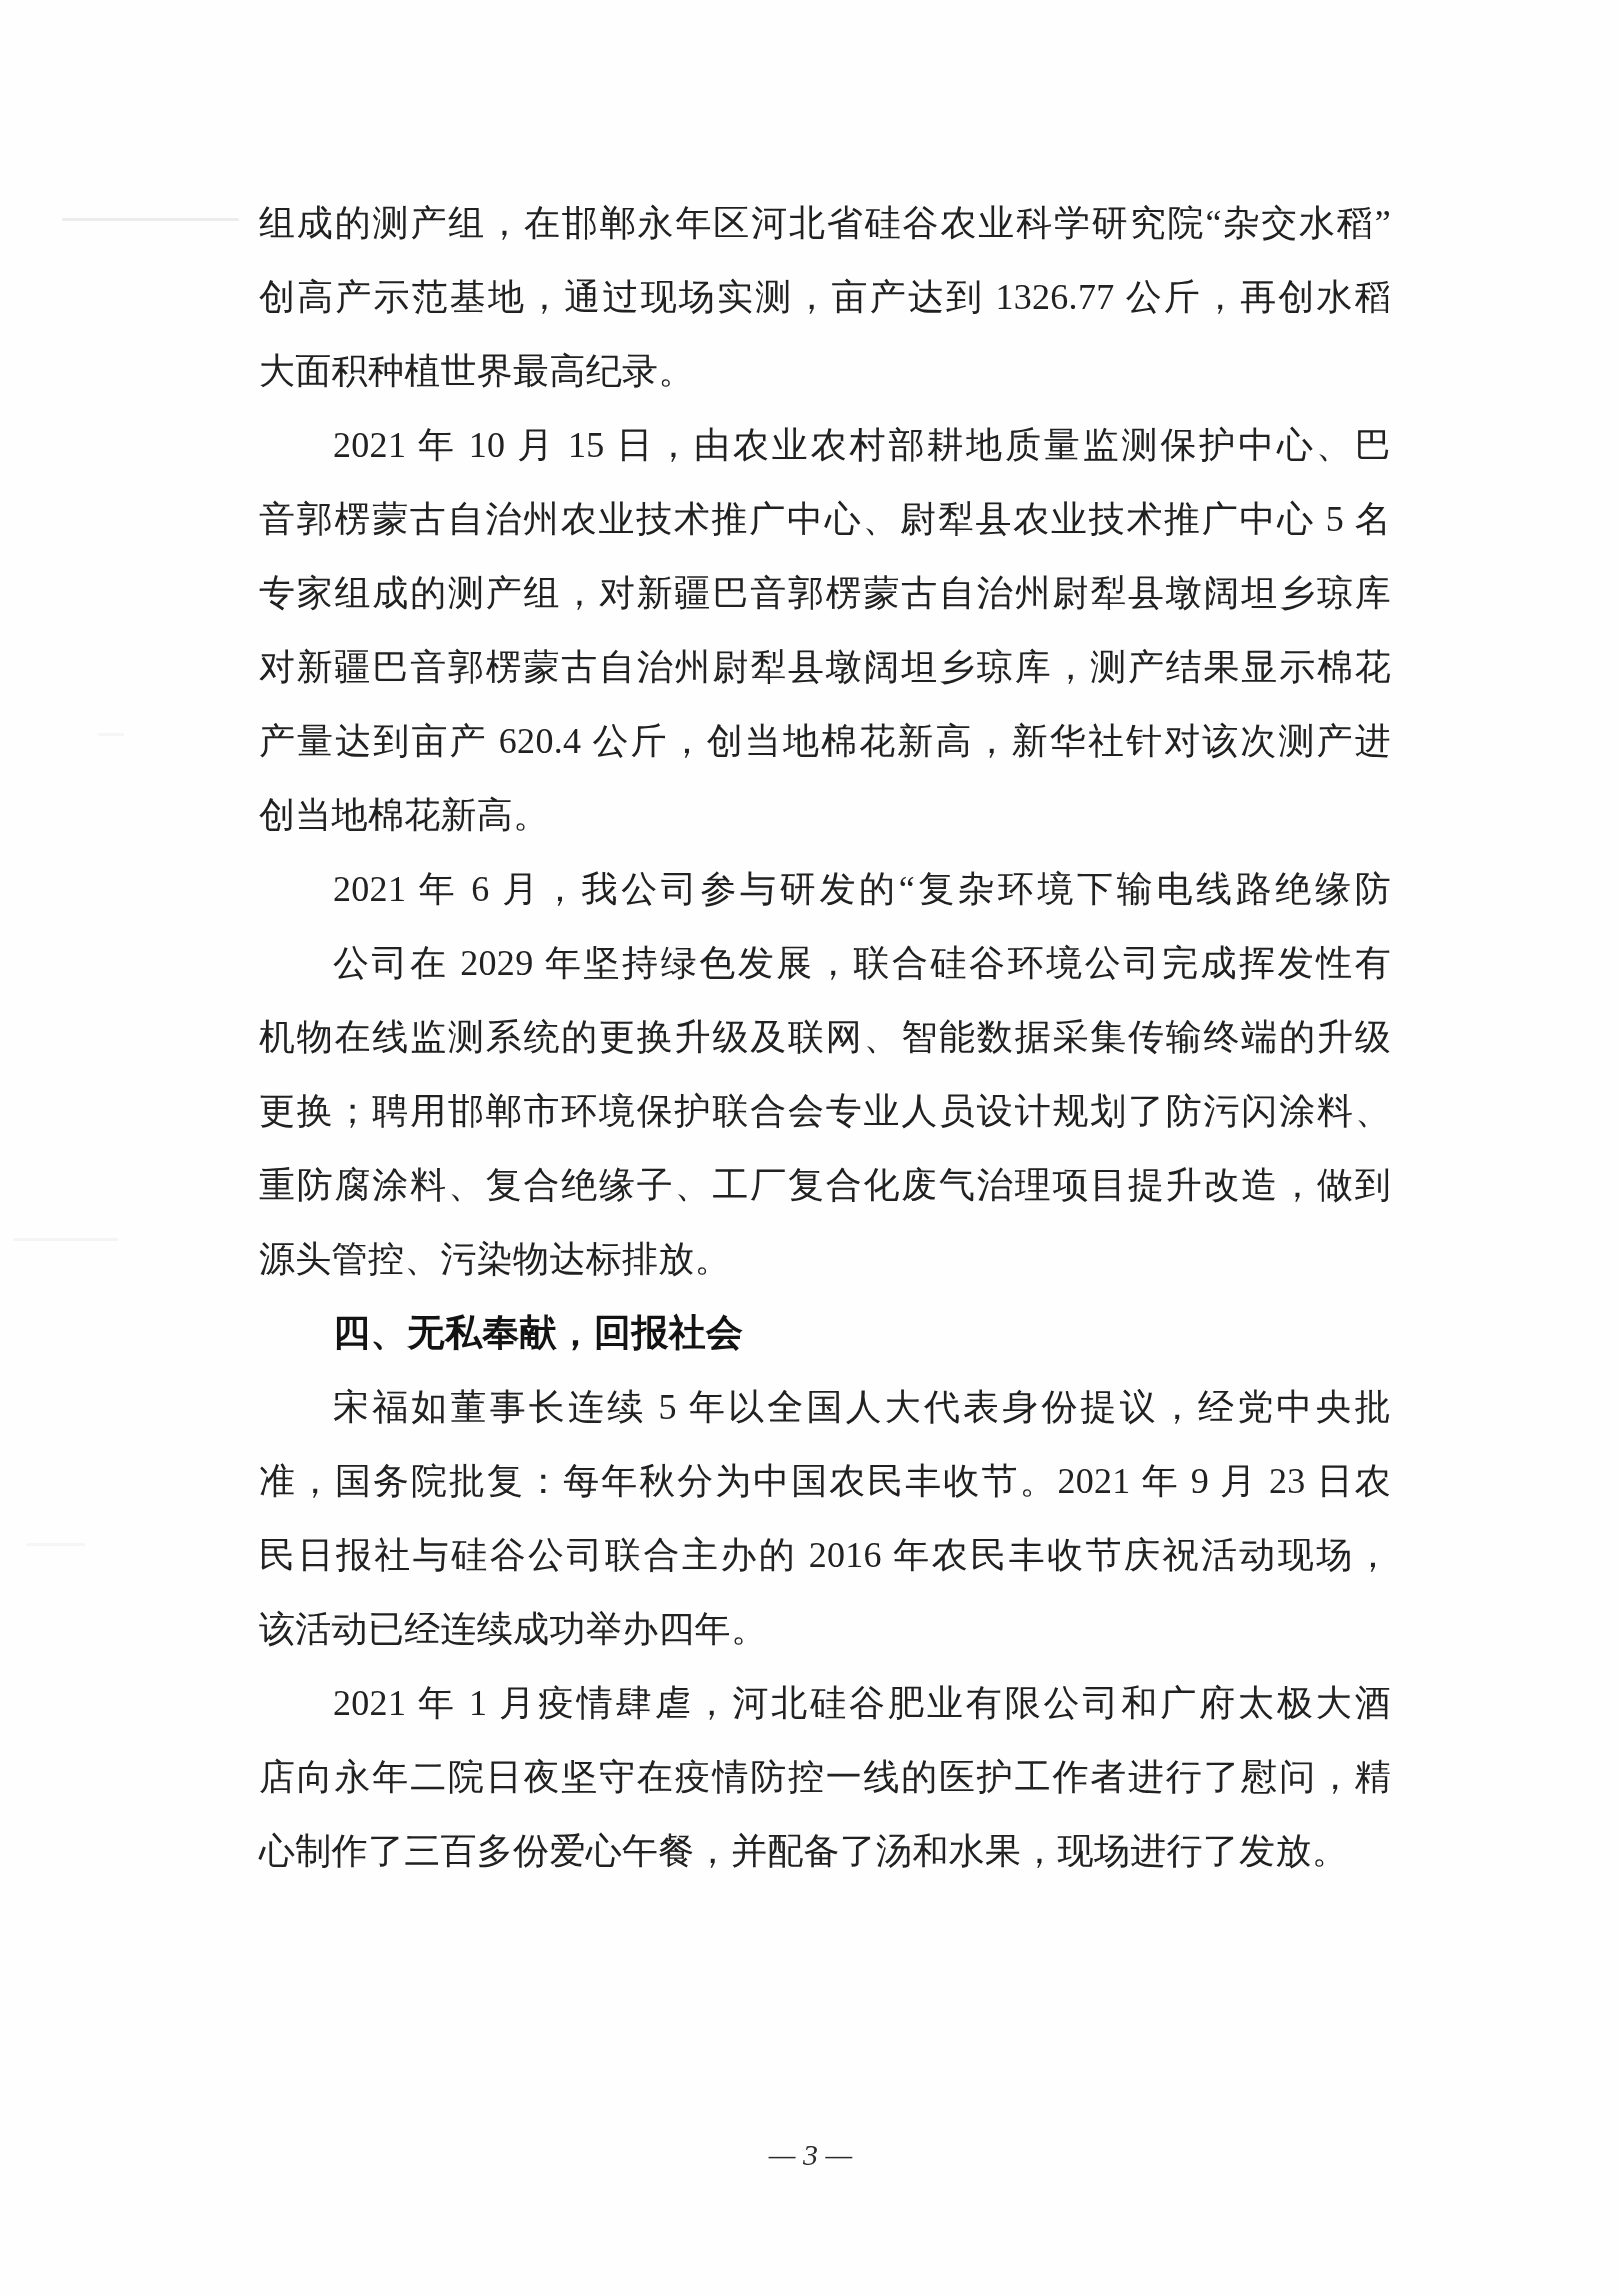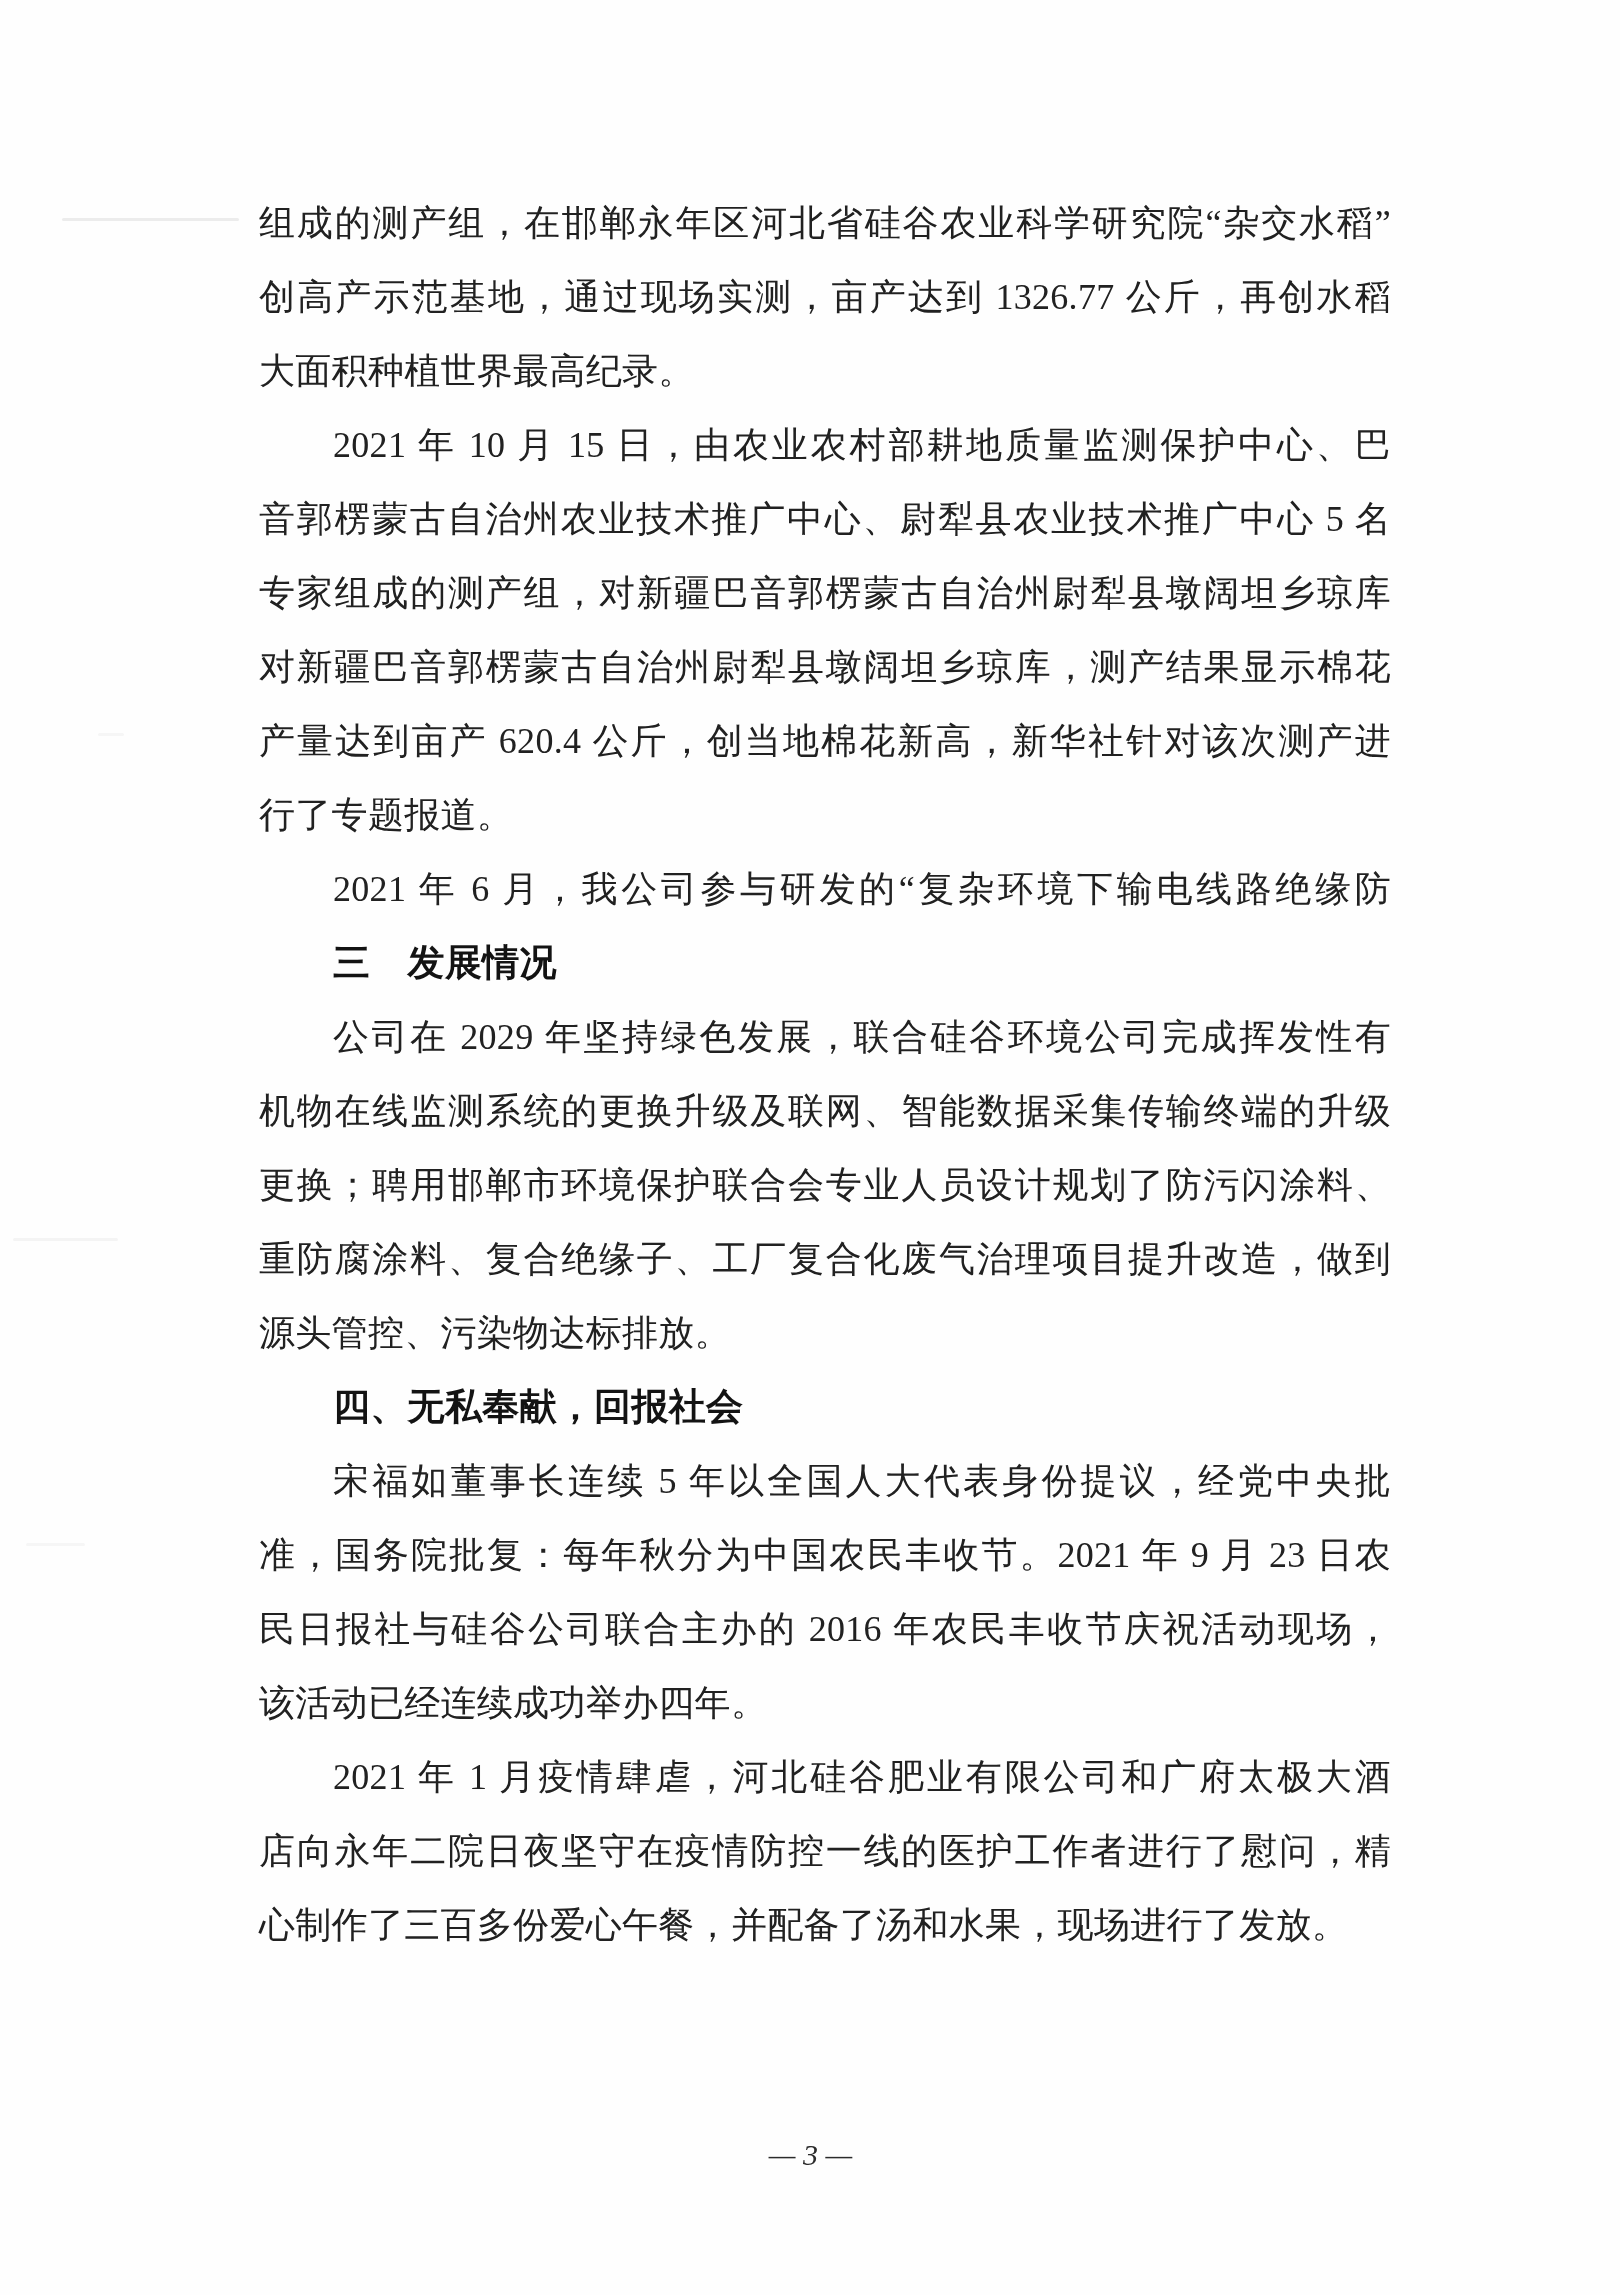--- a/index.html
+++ b/index.html
@@ -82,23 +82,22 @@
 
   <div class="text-block">
       <div class="line justify">组成的测产组，在邯郸永年区河北省硅谷农业科学研究院“杂交水稻”</div>
       <div class="line justify">创高产示范基地，通过现场实测，亩产达到 1326.77 公斤，再创水稻</div>
       <div class="line">大面积种植世界最高纪录。</div>
       <div class="line indent justify">2021 年 10 月 15 日，由农业农村部耕地质量监测保护中心、巴</div>
       <div class="line justify">音郭楞蒙古自治州农业技术推广中心、尉犁县农业技术推广中心 5 名</div>
       <div class="line justify">专家组成的测产组，对新疆巴音郭楞蒙古自治州尉犁县墩阔坦乡琼库</div>
       <div class="line justify">对新疆巴音郭楞蒙古自治州尉犁县墩阔坦乡琼库，测产结果显示棉花</div>
       <div class="line justify">产量达到亩产 620.4 公斤，创当地棉花新高，新华社针对该次测产进</div>
-      <div class="line">行了专题报道。</div>
+      <div class="line">创当地棉花新高。</div>
       <div class="line indent justify">2021 年 6 月，我公司参与研发的“复杂环境下输电线路绝缘防</div>
-      <div class="line heading indent">三　发展情况</div>
       <div class="line indent justify">公司在 2029 年坚持绿色发展，联合硅谷环境公司完成挥发性有</div>
       <div class="line justify">机物在线监测系统的更换升级及联网、智能数据采集传输终端的升级</div>
       <div class="line justify">更换；聘用邯郸市环境保护联合会专业人员设计规划了防污闪涂料、</div>
       <div class="line justify">重防腐涂料、复合绝缘子、工厂复合化废气治理项目提升改造，做到</div>
       <div class="line">源头管控、污染物达标排放。</div>
       <div class="line heading indent">四、无私奉献，回报社会</div>
       <div class="line indent justify">宋福如董事长连续 5 年以全国人大代表身份提议，经党中央批</div>
       <div class="line justify">准，国务院批复：每年秋分为中国农民丰收节。2021 年 9 月 23 日农</div>
       <div class="line justify">民日报社与硅谷公司联合主办的 2016 年农民丰收节庆祝活动现场，</div>
       <div class="line">该活动已经连续成功举办四年。</div>

